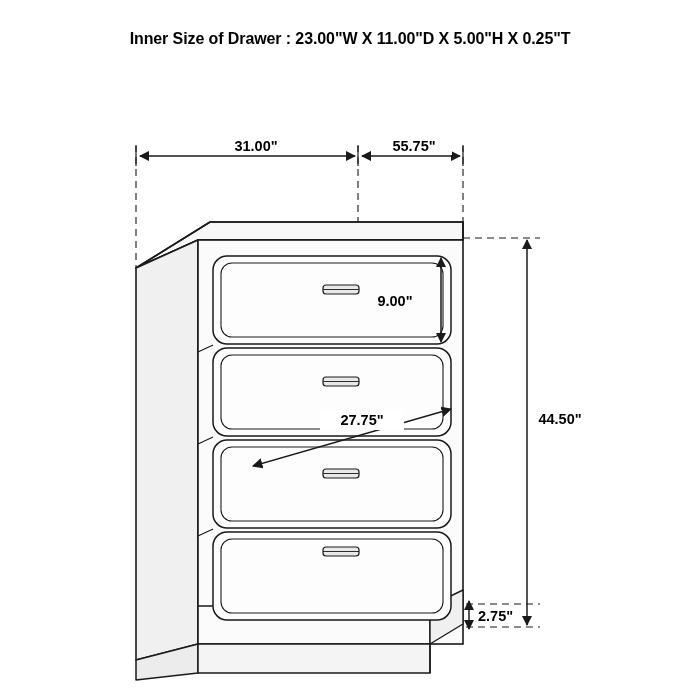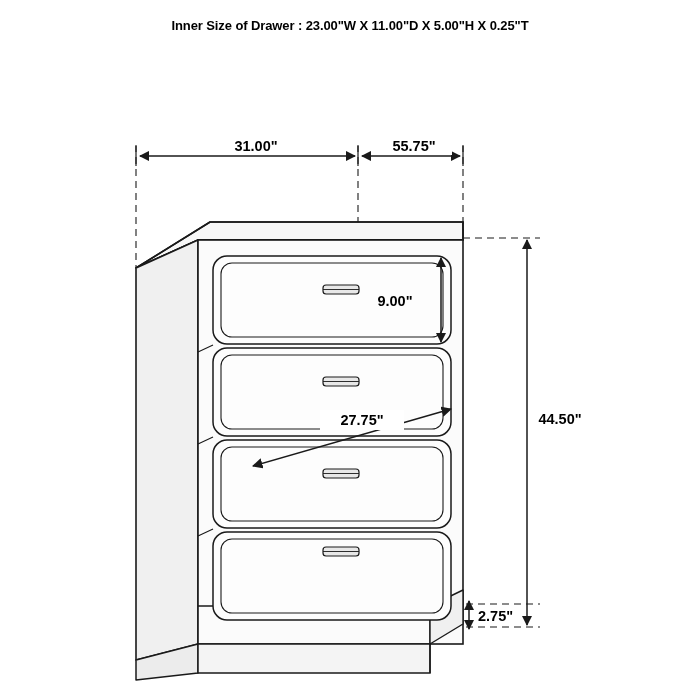--- a/index.html
+++ b/index.html
@@ -14,25 +14,25 @@
     position: relative;
     overflow: hidden;
   }
   #stage {
     position: relative;
     width: 700px;
     height: 700px;
   }
   #title {
     position: absolute;
-    top: 18px;
+    top: 30px;
     left: 0;
     width: 700px;
     text-align: center;
-    font-size: 13px;
+    font-size: 16px;
     font-weight: bold;
     color: #000;
     letter-spacing: -0.1px;
   }
   svg#diagram {
     position: absolute;
     top: 0;
     left: 0;
   }
   .dimlabel {

